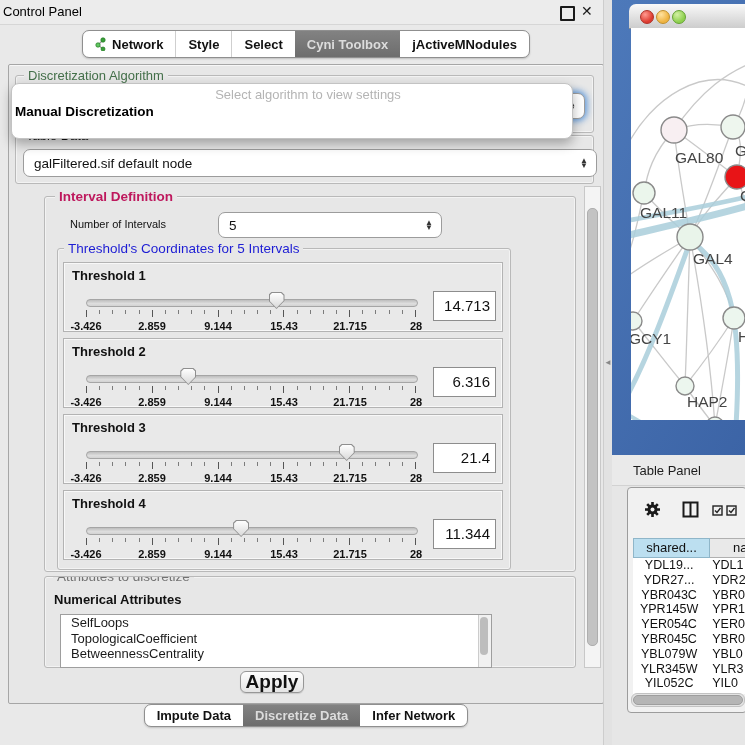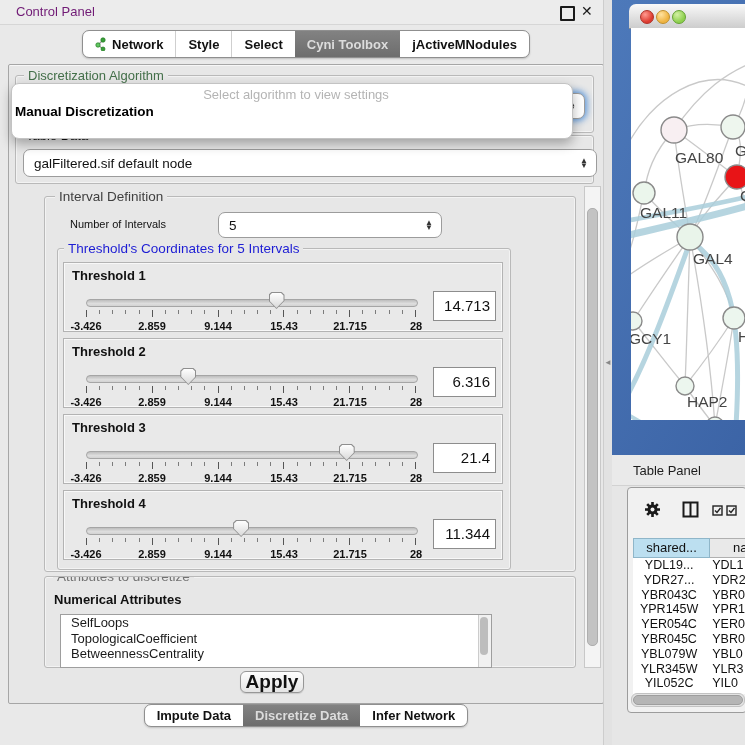--- a/index.html
+++ b/index.html
@@ -1,55 +1,55 @@
 <!DOCTYPE html>
 <html><head>
 <meta charset="utf-8">
 <style>
   html,body{margin:0;padding:0;}
   body{font-family:"Liberation Sans","DejaVu Sans",sans-serif;}
   .screen{position:relative;width:745px;height:745px;background:#e9e9e9;overflow:hidden;}
   .abs{position:absolute;}
   
   #titlebar{left:0;top:0;width:612px;height:24px;background:#ececec;border-bottom:1px solid #d6d6d6;}
-  #cp-title{left:16px;top:4px;font-size:13px;color:#701a75;}
+  #cp-title{left:3px;top:4px;font-size:13px;color:#000000;}
   #float-icon{left:560px;top:6px;width:11px;height:11px;border:2px solid #1a1a1a;border-radius:1px;cursor:pointer;}
   #close-icon{left:581px;top:3px;font-size:14px;font-weight:bold;color:#1a1a1a;cursor:pointer;}
   
   #tabbar{left:0;top:30px;width:612px;display:flex;justify-content:center;}
   .tabs-box{display:inline-flex;border:1px solid #8f8f8f;border-radius:7px;background:#fff;overflow:hidden;height:26px;box-shadow:0 1px 2px rgba(0,0,0,.18);}
   .tab{display:flex;align-items:center;gap:5px;padding:0 12px;font-size:13px;font-weight:bold;color:#111;cursor:pointer;white-space:nowrap;}
   .tab + .tab{border-left:1px solid #cfcfcf;}
   .tab.active{background:linear-gradient(#828282,#6d6d6d);color:#dcdcdc;border-left:none;align-items:center;}
   .tab.active + .tab{border-left:none;}
   
   #outer-panel{left:8px;top:64px;width:594px;height:638px;border:1px solid #a6a6a6;border-radius:2px;background:#e7e7e7;box-shadow:inset 0 1px 0 #f7f7f7;}
   .etched{border:1px solid #b9b9b9;border-radius:3px;box-shadow:inset 0 0 0 1px #f3f3f3;}
   .legend{position:absolute;top:-8px;left:8px;background:#e7e7e7;padding:0 4px;font-size:13px;line-height:15px;}
   #disc-group{left:15px;top:75px;width:577px;height:56px;}
   #disc-legend{color:#44704a;}
   .combo{position:absolute;background:#fff;border:1px solid #9c9c9c;border-radius:7px;font-size:13.5px;color:#111;display:flex;align-items:center;padding-left:10px;cursor:pointer;}
   .stepper{position:absolute;right:8px;top:50%;transform:translateY(-50%);display:flex;flex-direction:column;line-height:5px;font-size:8px;color:#333;}
   #disc-combo{left:23px;top:93px;width:550px;height:24px;box-shadow:0 0 6px 2px rgba(86,148,217,.95);}
   
   #popup{left:11px;top:83px;width:560px;height:54px;background:#fff;border:1px solid #c3c3c3;border-radius:8px;box-shadow:0 5px 12px rgba(0,0,0,.3);z-index:6;}
-  #popup-prompt{left:4px;top:3px;width:100%;text-align:center;font-size:13px;color:#b4b4b4;}
+  #popup-prompt{left:16px;top:3px;width:100%;text-align:center;font-size:13px;color:#b4b4b4;}
   .popup-opt{left:3px;font-size:13.5px;color:#000;cursor:pointer;white-space:nowrap;}
   #popup-opt0{top:20px;font-weight:bold;}
   #popup-opt1{top:36px;}
   
   #table-group{left:15px;top:135px;width:577px;height:47px;}
   #table-legend{left:6px;color:#111;}
   #table-combo{left:23px;top:149px;width:562px;height:26px;}
   
   #vscroll{left:584px;top:186px;width:15px;height:480px;background:#f4f4f4;border:1px solid #c8c8c8;}
   #vscroll-thumb{left:2px;top:21px;width:9px;height:436px;background:#c3c3c3;border:1px solid #aeaeae;border-radius:5px;cursor:pointer;}
   
   #interval-group{left:44px;top:196px;width:530px;height:374px;}
-  #interval-legend{left:10px;color:#404040;font-weight:normal;font-size:13.5px;}
+  #interval-legend{left:10px;color:#be185d;font-weight:bold;font-size:13.5px;}
   #num-label{left:70px;top:218px;font-size:11px;font-weight:normal;color:#111;}
   #num-combo{left:218px;top:212px;width:212px;height:24px;}
   #thr-group{left:57px;top:248px;width:452px;height:320px;}
   #thr-legend{left:6px;color:#1d1dd4;font-size:13.5px;}
   #thr-stack{left:63px;top:262px;width:440px;display:flex;flex-direction:column;gap:6px;}
   .thr-panel{position:relative;height:68px;background:#e9e9e9;border:1px solid #b3b3b3;box-shadow:inset 0 0 0 1px #f8f8f8;}
   .thr-title{position:absolute;left:8px;top:5px;font-size:13px;font-weight:bold;color:#111;}
   .sliderwrap{position:absolute;left:22px;top:26px;width:334px;height:40px;}
   .track{position:absolute;left:0;top:10px;width:330px;height:6px;border:1px solid #a5a5a5;border-radius:4px;background:linear-gradient(#bdbdbd,#dedede 60%,#d2d2d2);cursor:pointer;}
   .thumb{position:absolute;top:3px;width:16px;height:17px;clip-path:polygon(18% 0,82% 0,100% 16%,100% 52%,50% 100%,0 52%,0 16%);background:#8f8f8f;cursor:pointer;}

